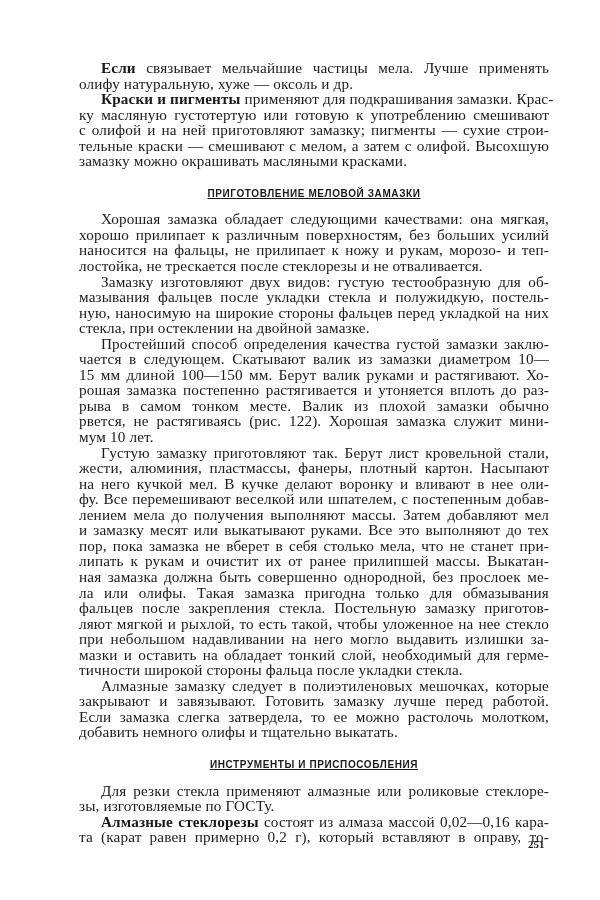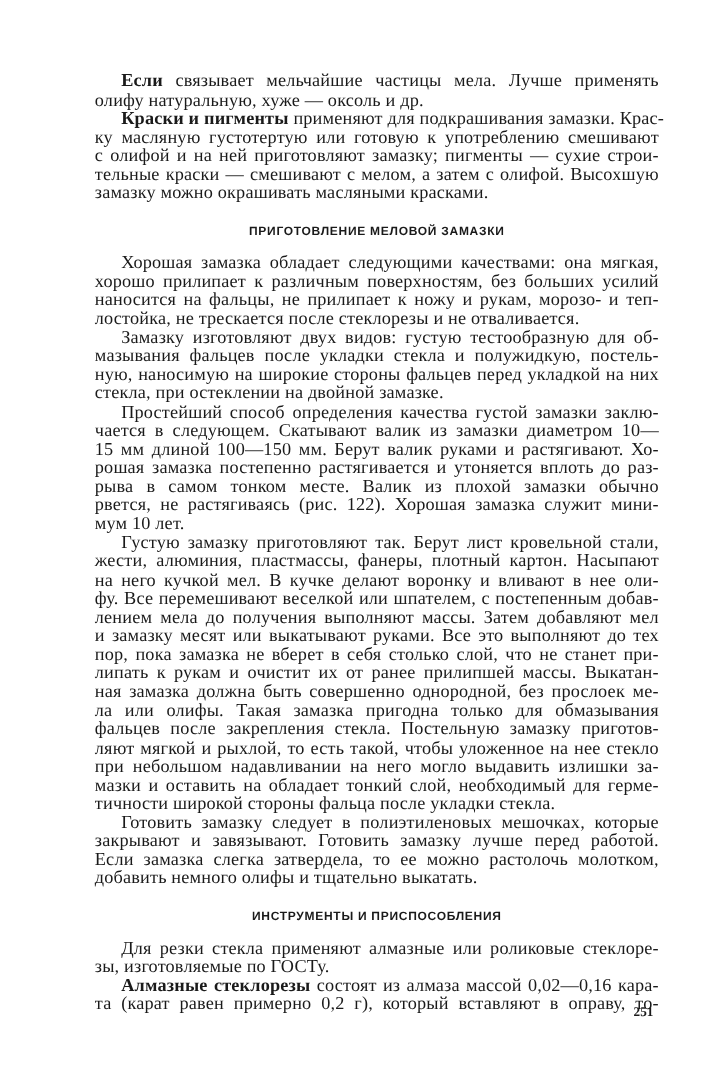--- a/index.html
+++ b/index.html
@@ -11,21 +11,21 @@
       text-align: justify; letter-spacing: 0.15px;
     }
     .line { display: block; white-space: nowrap; height: 15.55px; text-align-last: justify; text-align: justify; }
     .line.last { text-align-last: left; }
     .indent { padding-left: 22px; }
     b { font-weight: bold; }
     .heading {
       display: block; text-align: center; text-align-last: center;
       font-family: "Liberation Sans", "DejaVu Sans", sans-serif;
       font-weight: bold; font-size: 10px; letter-spacing: 0.6px;
-      height: 15.55px; line-height: 15.55px;
+      height: 15.55px; line-height: 15.55px; text-decoration: underline;
     }
     .gap { display: block; height: 17px; }
     .gap-sm { display: block; height: 10px; }
     .pagenum {
       position: absolute; left: 528px; top: 838px;
       font-family: "Liberation Serif", serif; font-weight: bold; font-size: 11px; color: #1a1a1a;
     }
   </style>
 </head>
 <body>
@@ -61,31 +61,31 @@
   <span class="line">рыва в самом тонком месте. Валик из плохой замазки обычно</span>
   <span class="line">рвется, не растягиваясь (рис. 122). Хорошая замазка служит мини-</span>
   <span class="line last">мум 10 лет.</span>
 
   <span class="line indent">Густую замазку приготовляют так. Берут лист кровельной стали,</span>
   <span class="line">жести, алюминия, пластмассы, фанеры, плотный картон. Насыпают</span>
   <span class="line">на него кучкой мел. В кучке делают воронку и вливают в нее оли-</span>
   <span class="line">фу. Все перемешивают веселкой или шпателем, с постепенным добав-</span>
   <span class="line">лением мела до получения выполняют массы. Затем добавляют мел</span>
   <span class="line">и замазку месят или выкатывают руками. Все это выполняют до тех</span>
-  <span class="line">пор, пока замазка не вберет в себя столько слой, что не станет при-</span>
+  <span class="line">пор, пока замазка не вберет в себя столько мела, что не станет при-</span>
   <span class="line">липать к рукам и очистит их от ранее прилипшей массы. Выкатан-</span>
   <span class="line">ная замазка должна быть совершенно однородной, без прослоек ме-</span>
   <span class="line">ла или олифы. Такая замазка пригодна только для обмазывания</span>
   <span class="line">фальцев после закрепления стекла. Постельную замазку приготов-</span>
   <span class="line">ляют мягкой и рыхлой, то есть такой, чтобы уложенное на нее стекло</span>
   <span class="line">при небольшом надавливании на него могло выдавить излишки за-</span>
   <span class="line">мазки и оставить на обладает тонкий слой, необходимый для герме-</span>
   <span class="line last">тичности широкой стороны фальца после укладки стекла.</span>
 
-  <span class="line indent">Готовить замазку следует в полиэтиленовых мешочках, которые</span>
+  <span class="line indent">Алмазные замазку следует в полиэтиленовых мешочках, которые</span>
   <span class="line">закрывают и завязывают. Готовить замазку лучше перед работой.</span>
   <span class="line">Если замазка слегка затвердела, то ее можно растолочь молотком,</span>
   <span class="line last">добавить немного олифы и тщательно выкатать.</span>
 
   <span class="gap"></span>
   <span class="heading">ИНСТРУМЕНТЫ И ПРИСПОСОБЛЕНИЯ</span>
   <span class="gap-sm"></span>
 
   <span class="line indent">Для резки стекла применяют алмазные или роликовые стеклоре-</span>
   <span class="line last">зы, изготовляемые по ГОСТу.</span>

